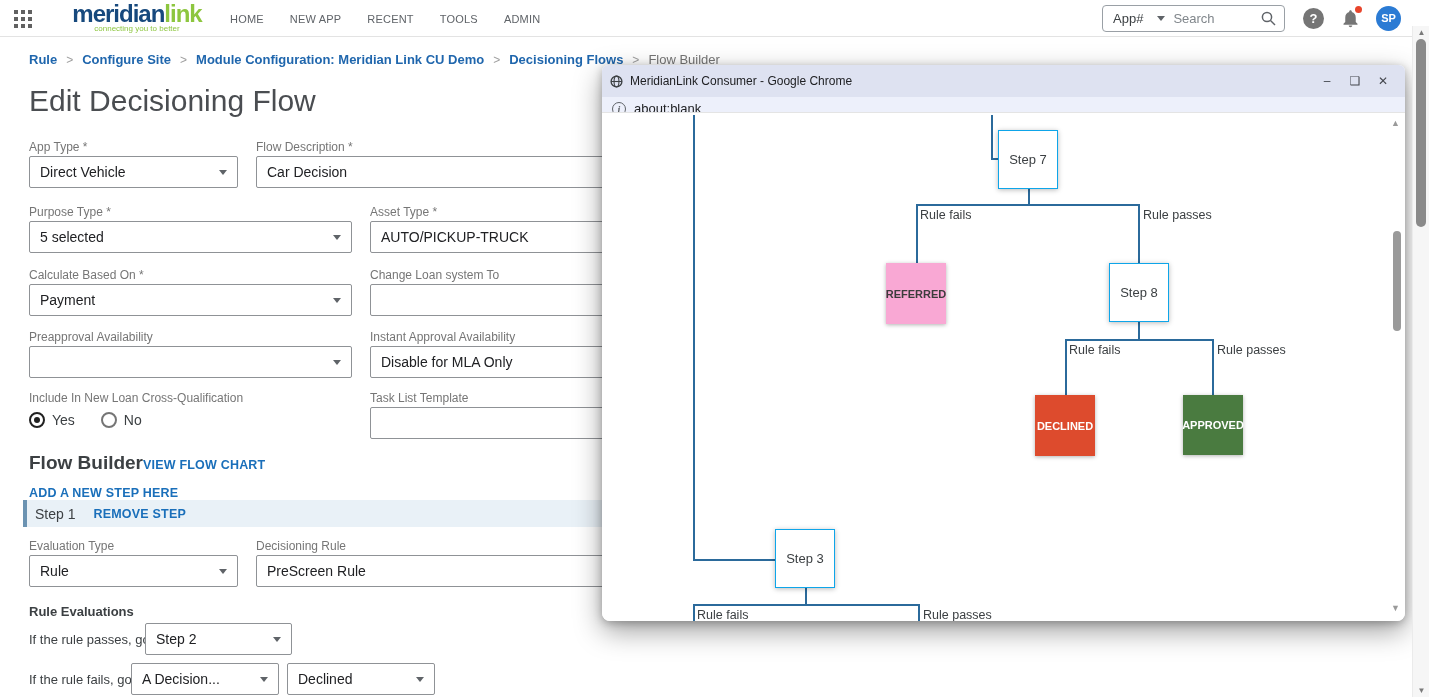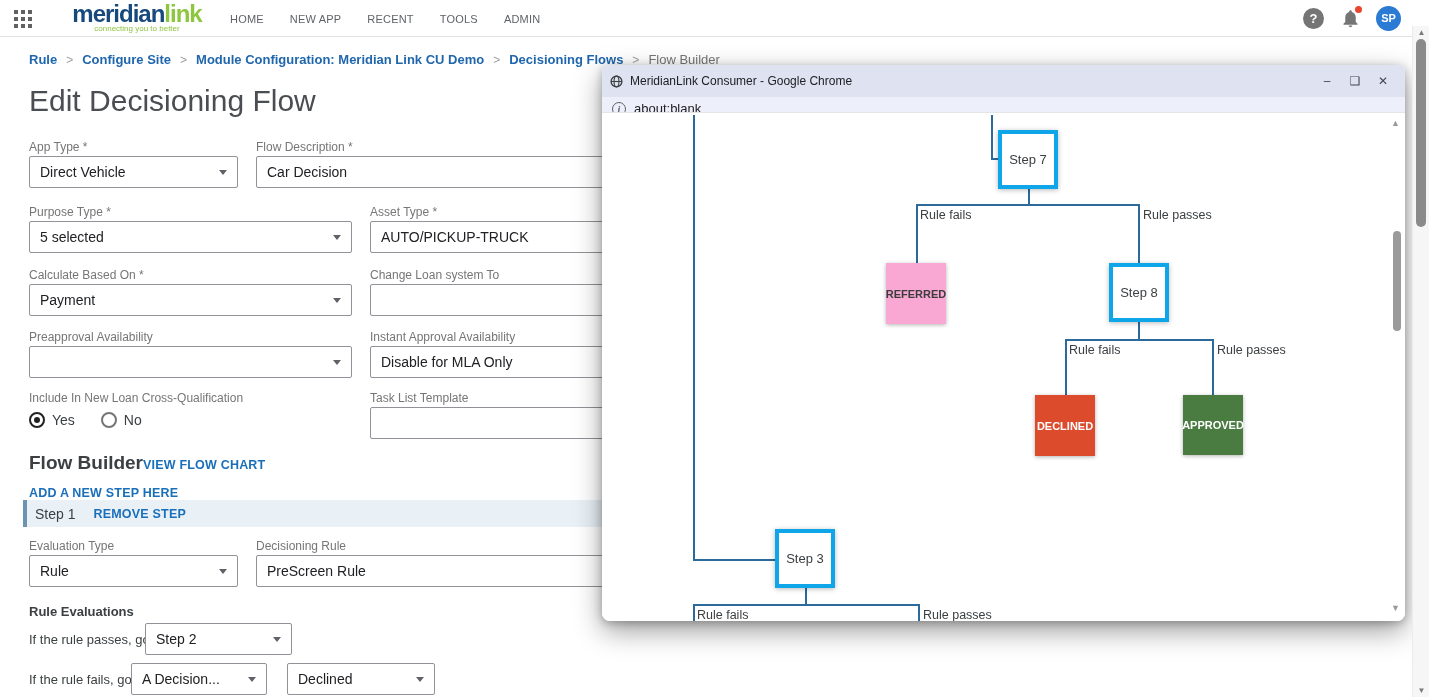--- a/index.html
+++ b/index.html
@@ -65,21 +65,21 @@
   .pp-title { font-size:12px; color:#202124; margin-left:7px; flex:1; white-space:nowrap; }
   .pp-btn { width:28px; text-align:center; font-size:12px; color:#44474e; cursor:pointer; line-height:23px; }
   .pp-urlbar { position:relative; height:24px; background:#edf0fb; display:flex; align-items:center; padding:0 10px; border-bottom:1px solid #d7dae8; }
   .pp-url { font-size:13px; color:#202124; margin-left:8px; }
   .info-ico { width:14px; height:14px; border:1.5px solid #5f6368; border-radius:50%; color:#5f6368; font-size:10px; text-align:center; line-height:13px; font-family:"Liberation Serif", serif; font-style:italic; font-weight:bold; }
   .pp-content { position:absolute; left:0; top:47px; width:803px; height:509px; background:#fff; border-top:1px solid #e4e4e4; border-radius:0 0 8px 8px; overflow:hidden; }
 
   
   .cline { position:absolute; background:#2b6a9b; }
   .node { position:absolute; display:flex; align-items:center; justify-content:center; text-align:center; font-size:13px; color:#3c4043; }
-  .node.step { background:#fff; border:4px solid #0ea5e9; box-shadow:0 1px 5px rgba(0,0,0,.28); }
+  .node.step { background:#fff; border:1px solid #0ea5e9; box-shadow:0 1px 5px rgba(0,0,0,.28); }
   .node.term { font-size:11px; font-weight:bold; box-shadow:0 1px 4px rgba(0,0,0,.3); }
   .edge-lbl { position:absolute; font-size:12.5px; color:#3c4043; white-space:nowrap; }
 
   .pp-scroll-up { position:absolute; right:5px; top:5px; font-size:9px; color:#9a9a9a; }
   .pp-scroll-dn { position:absolute; right:5px; bottom:8px; font-size:9px; color:#9a9a9a; }
   .pp-thumb { position:absolute; right:4px; top:118px; width:8px; height:100px; background:#9a9a9a; border-radius:4px; }
 </style>
 </head>
 <body>
 
@@ -107,20 +107,31 @@
       </div>
       <div class="logo-tag">connecting you to better</div>
     </div>
     <div class="mainnav">
       <span class="nav-item">HOME</span>
       <span class="nav-item">NEW APP</span>
       <span class="nav-item">RECENT</span>
       <span class="nav-item">TOOLS</span>
       <span class="nav-item">ADMIN</span>
     </div>
+    <div class="appsearch">
+      <span class="appsel">
+        <span>App#</span>
+        <span class="caret"></span>
+      </span>
+      <span class="srch-ph">Search</span>
+      <svg width="15" height="15" viewBox="0 0 15 15">
+          <circle cx="6" cy="6" r="4.6" fill="none" stroke="#5f6368" stroke-width="1.5"></circle>
+          <line x1="9.5" y1="9.5" x2="14" y2="14" stroke="#5f6368" stroke-width="1.5"></line>
+        </svg>
+    </div>
     <div class="hdr-ico help-ico">?</div>
     <div class="hdr-ico bell-ico">
       <svg width="21" height="21" viewBox="0 0 24 24">
           <path fill="#757575" d="M12 22c1.1 0 2-.9 2-2h-4c0 1.1.9 2 2 2zm6-6v-5c0-3.1-1.6-5.6-4.5-6.3V4c0-.8-.7-1.5-1.5-1.5S10.5 3.2 10.5 4v.7C7.6 5.4 6 7.9 6 11v5l-2 2v1h16v-1l-2-2z"></path>
         </svg>
       <span class="bell-dot"></span>
     </div>
     <div class="avatar">SP</div>
   </div>
 
@@ -216,21 +227,21 @@
 
   <span class="sect-bold" style="left:29px;top:604px">Rule Evaluations</span>
 
   <span class="inline-lbl" style="left:29px;top:632px">If the rule passes, go to</span>
   <div class="ctl" style="left:145px;top:623px;width:147px">
     <span class="val">Step 2</span>
       <span class="caret"></span>
   </div>
 
   <span class="inline-lbl" style="left:29px;top:672px">If the rule fails, go to</span>
-  <div class="ctl" style="left:131px;top:663px;width:136px">
+  <div class="ctl" style="left:131px;top:663px;width:148px">
     <span class="val">A Decision...</span>
       <span class="caret"></span>
   </div>
   <div class="ctl" style="left:287px;top:663px;width:148px">
     <span class="val">Declined</span>
       <span class="caret"></span>
   </div>
 
   <div class="pg-scroll">
     <span class="arr" style="top:2px">▲</span>

